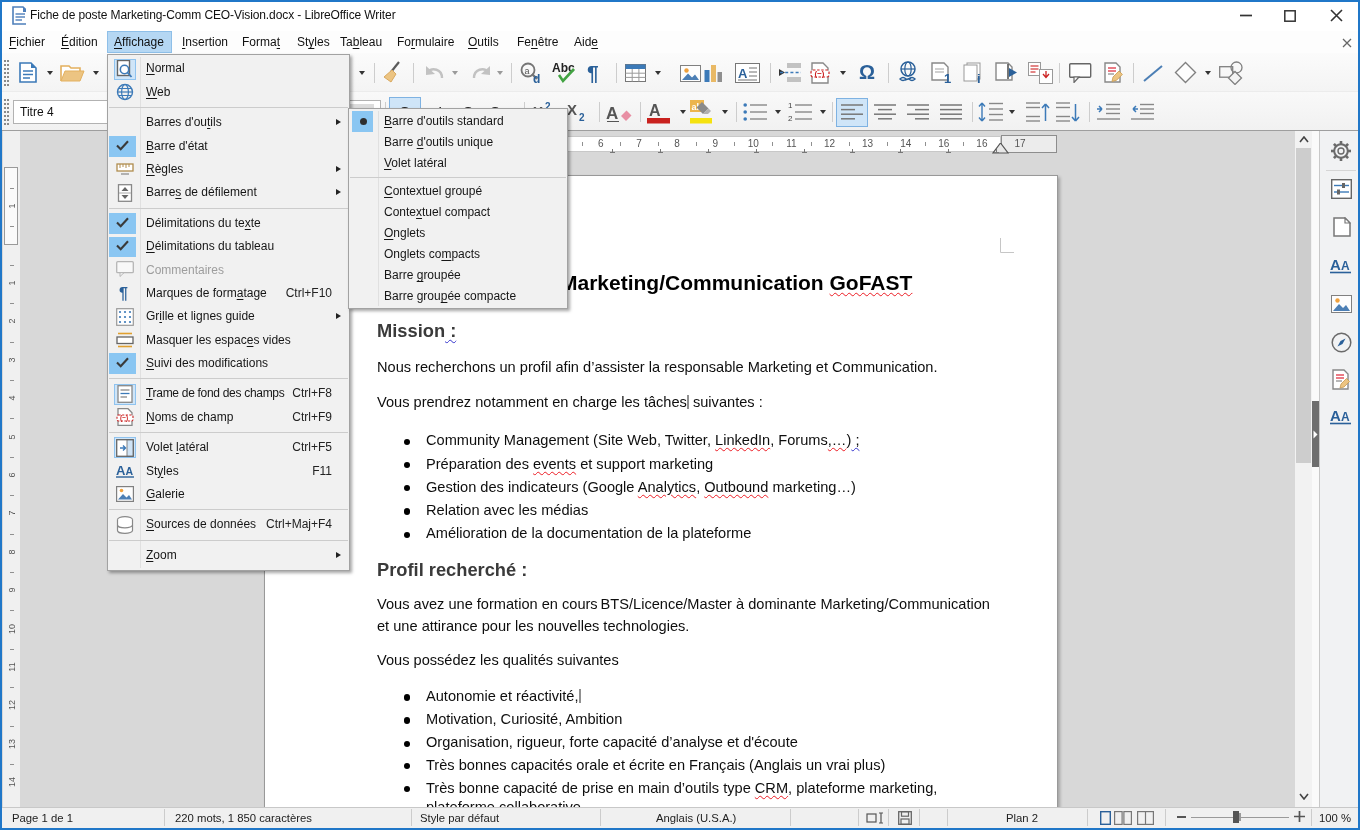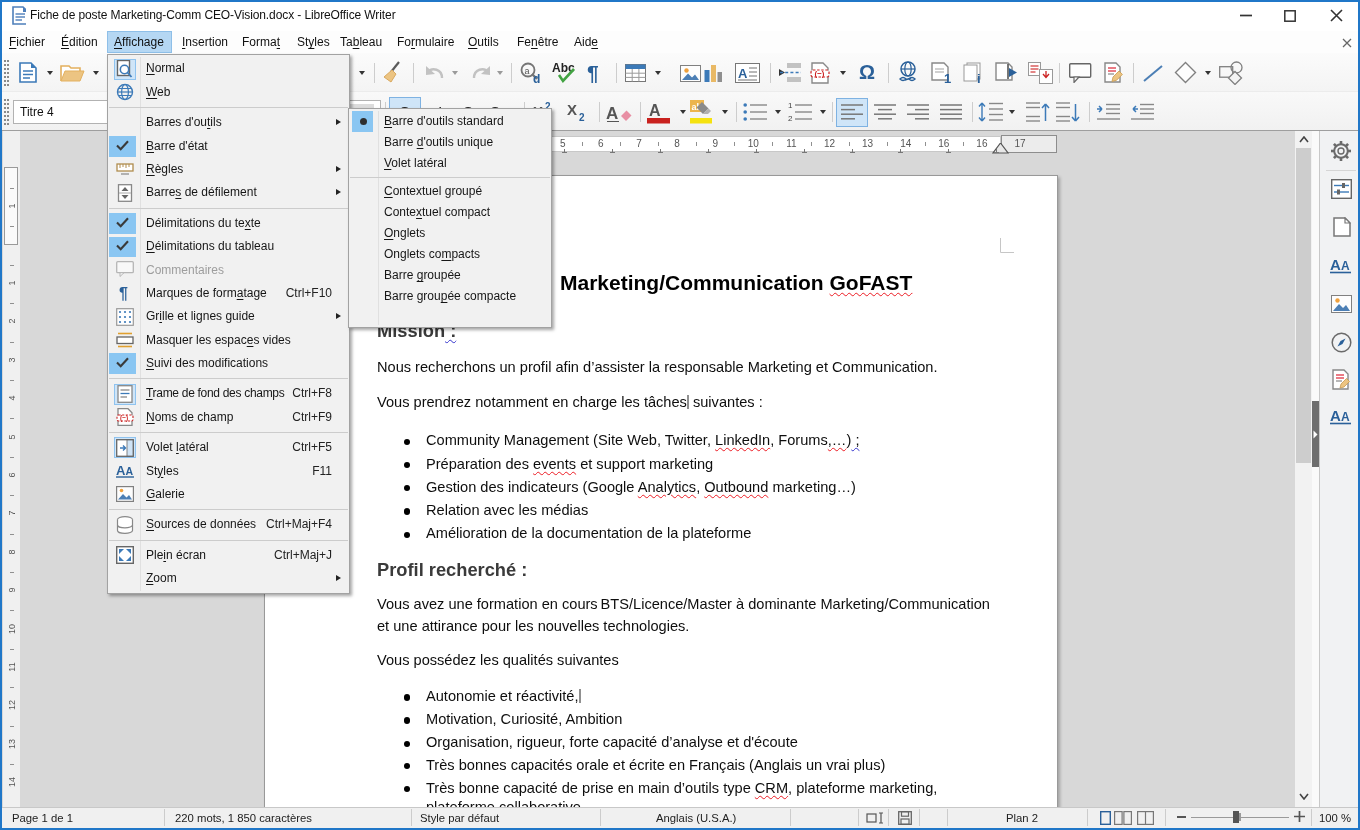--- a/index.html
+++ b/index.html
@@ -761,32 +761,23 @@
           <circle cx="5.5" cy="4.5" r="1.8" fill="#f0a13c"></circle>
           <path d="M2,13.5 L7,8 L10.5,11.5 L13,9 L16,13.5 z" fill="#4c7fb5"></path>
         </svg></div><span class="mlbl"><u>G</u>alerie</span></div>
 <div class="msep"></div>
 <div class="mi"><div class="micon"><svg class="" style="left:0px;top:0px" width="18" height="18" viewBox="0 0 18 18">
           <ellipse cx="9" cy="3.6" rx="7.5" ry="2.9" fill="#fff" stroke="#888" stroke-width="1.2"></ellipse>
           <path d="M1.5,3.6 v10.8 c0,1.6 3.4,2.9 7.5,2.9 s7.5,-1.3 7.5,-2.9 V3.6" fill="#fff" stroke="#888" stroke-width="1.2"></path>
           <path d="M1.5,9 c0,1.6 3.4,2.9 7.5,2.9 s7.5,-1.3 7.5,-2.9" fill="none" stroke="#888" stroke-width="1.2"></path>
         </svg></div><span class="mlbl"><u>S</u>ources de données</span><span class="msc">Ctrl+Maj+F4</span></div>
 <div class="msep"></div>
-<div class="mi"><div class="micon"><svg class="" style="left:0px;top:0px" width="18" height="18" viewBox="0 0 18 18">
-          <rect x="0.7" y="0.7" width="16.6" height="16.6" fill="#fff" stroke="#666" stroke-width="1.4"></rect>
-          <g fill="#3c7ab8">
-            <polygon points="3,3 8,3 3,8"></polygon>
-            <polygon points="15,3 15,8 10,3"></polygon>
-            <polygon points="3,15 3,10 8,15"></polygon>
-            <polygon points="15,15 10,15 15,10"></polygon>
-          </g>
-        </svg></div><span class="mlbl">Ple<u>i</u>n écran</span><span class="msc">Ctrl+Maj+J</span></div>
 <div class="mi"><span class="mlbl"><u>Z</u>oom</span><div class="sub"></div></div>
 </div>
-<div class="menu" style="left:348px;top:108px;width:204px;padding-top:2px;padding-bottom:20px">
+<div class="menu" style="left:348px;top:108px;width:220px;padding-top:2px;padding-bottom:1px">
 <div class="abs" style="left:29px;top:2px;bottom:2px;width:1px;background:#e0e0e0"></div>
 <div class="mi mi2"><div class="rbox"></div><div style="position:absolute;left:11px;top:7px;width:7px;height:7px;border-radius:50%;background:#2e2e2e"></div><span class="mlbl" style="left:35px"><u>B</u>arre d'outils standard</span></div>
 <div class="mi mi2"><span class="mlbl" style="left:35px">Barre <u>d</u>'outils unique</span></div>
 <div class="mi mi2"><span class="mlbl" style="left:35px"><u>V</u>olet latéral</span></div>
 <div class="msep"></div>
 <div class="mi mi2"><span class="mlbl" style="left:35px"><u>C</u>ontextuel groupé</span></div>
 <div class="mi mi2"><span class="mlbl" style="left:35px">Conte<u>x</u>tuel compact</span></div>
 <div class="mi mi2"><span class="mlbl" style="left:35px"><u>O</u>nglets</span></div>
 <div class="mi mi2"><span class="mlbl" style="left:35px">Onglets co<u>m</u>pacts</span></div>
 <div class="mi mi2"><span class="mlbl" style="left:35px">Barre <u>g</u>roupée</span></div>

